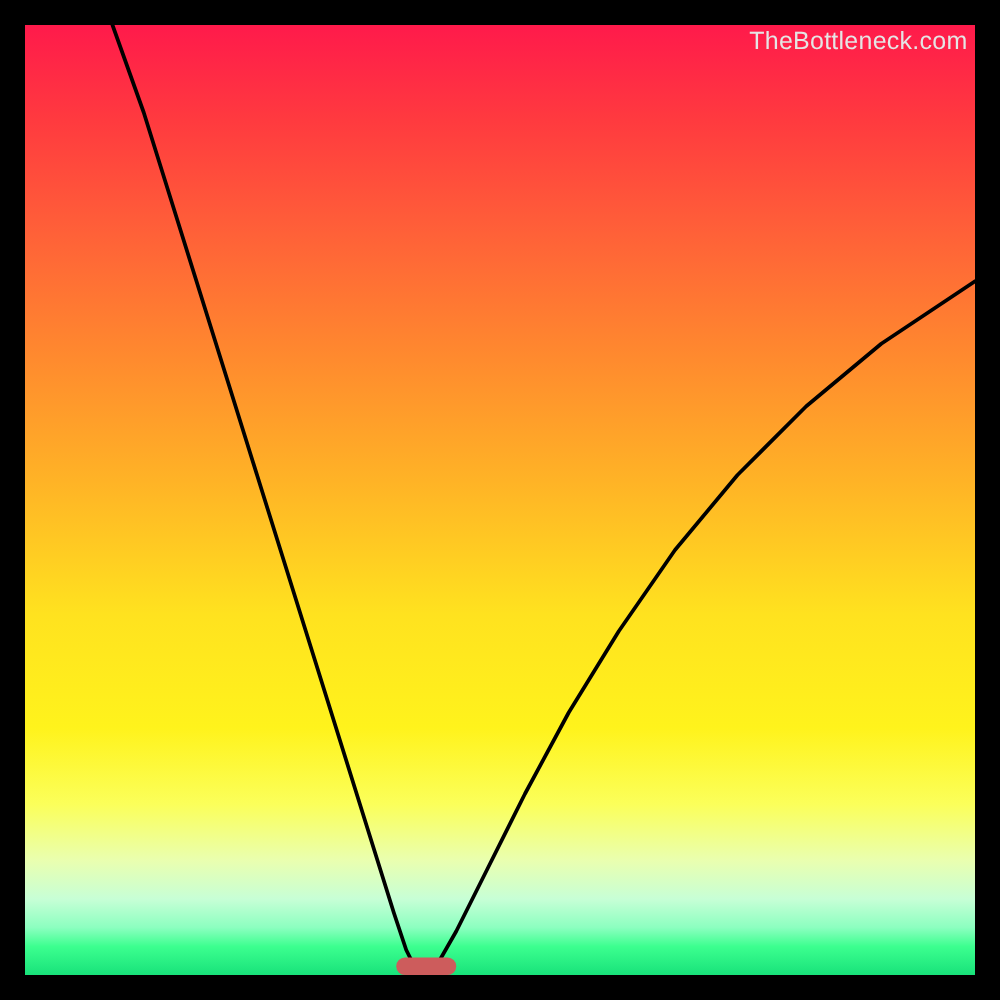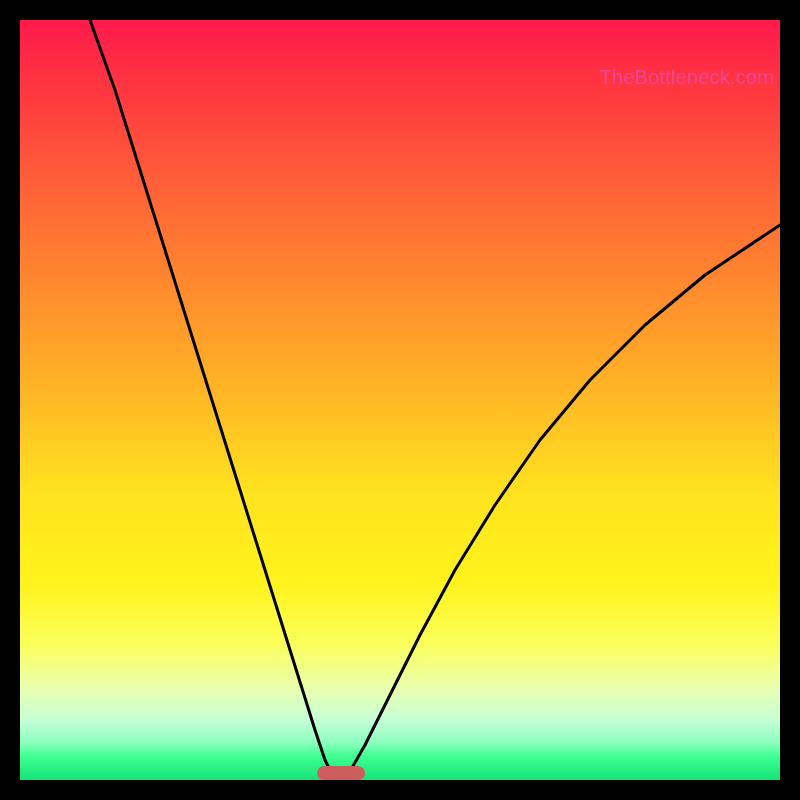--- a/index.html
+++ b/index.html
@@ -35,27 +35,26 @@
       #c7ffd6 92%,
       #8cffc0 95%,
       #3cff8f 97%,
       #18e27a 100%
     );
   }
   .watermark {
     position: absolute;
     top: 2px;
     right: 6px;
-    color: #ec4899;
+    color: #e5e5e5;
     font-size: 20px;
     font-weight: 500;
     letter-spacing: 0.2px;
     z-index: 5;
     user-select: none;
-    margin-top: 44px;
   }
   svg.curve {
     position: absolute;
     inset: 0;
     width: 100%;
     height: 100%;
     z-index: 3;
   }
   .marker {
     position: absolute;

